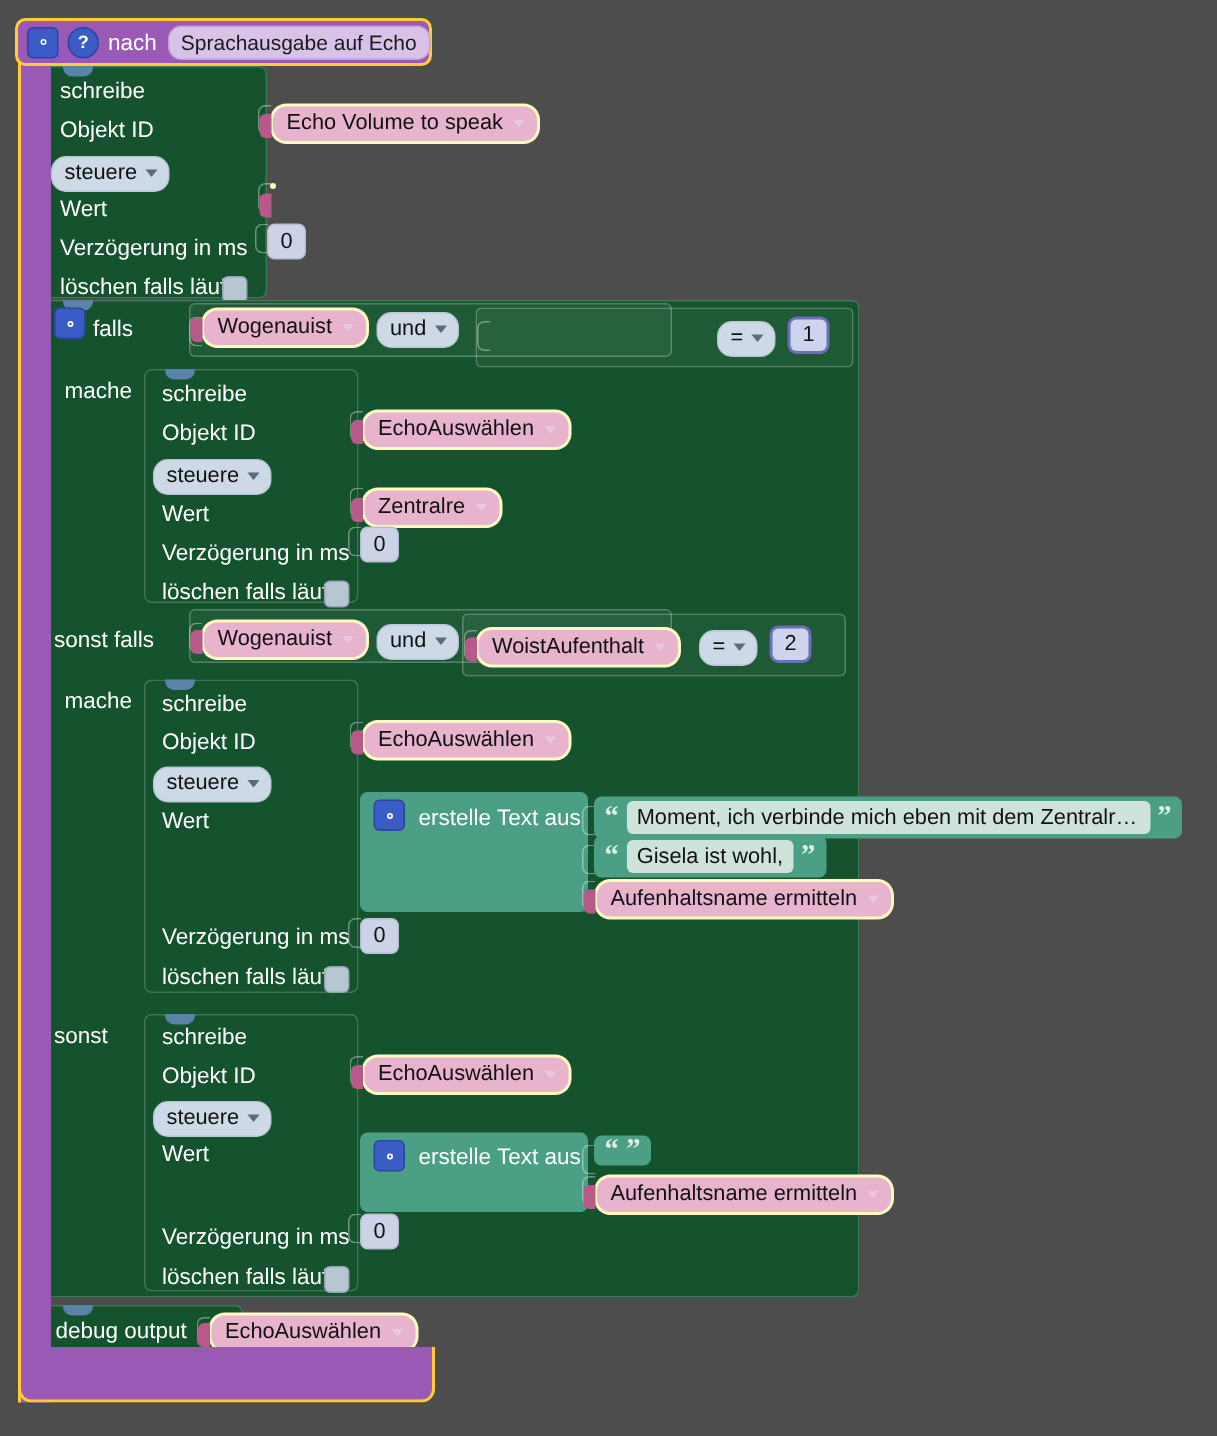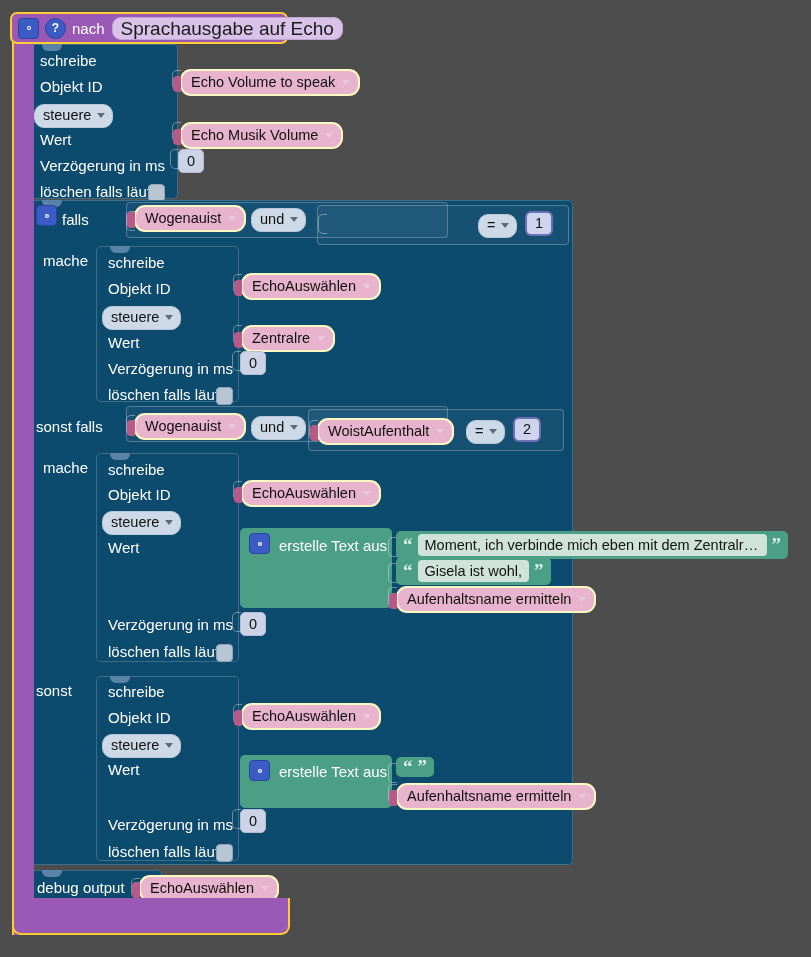--- a/index.html
+++ b/index.html
@@ -39,27 +39,27 @@
   .gear-icon, .help-icon{
     width:19px;height:19px;border-radius:4px;background:#3b5cc4;
     display:inline-flex;align-items:center;justify-content:center;
     border:1px solid #2a45a0;margin-right:6px;flex:0 0 auto;
   }
   .gear-icon svg{display:block}
   .help-icon{font-size:12px;font-weight:bold;color:#ffffff;line-height:1;border-radius:50%;}
   .hat-label{font-size:15px;color:#ffffff;margin-right:7px;}
   .field-pill{
     background:#d9c2e8;color:#1a1a1a;border-radius:9px;
-    padding:1px 8px;font-size:19px;line-height:19px;
+    padding:1px 8px;font-size:14px;line-height:19px;
     border:1px solid #c0a4d4;white-space:nowrap;
   }
 
   
   .sblock{
-    position:absolute;background:#0c4a6e;border-radius:5px;
+    position:absolute;background:#14532d;border-radius:5px;
     box-sizing:border-box;
   }
   .sblock.outline{box-shadow:inset 0 0 0 1px rgba(255,255,255,.20);}
   .row-label{position:absolute;color:#ffffff;font-size:15px;white-space:nowrap;}
 
   
   .dd-light{
     position:absolute;background:#cdd9e6;color:#111;border-radius:10px;
     padding:1px 7px 2px 8px;font-size:14.5px;line-height:19px;
     display:inline-flex;align-items:center;gap:6px;white-space:nowrap;
@@ -178,24 +178,20 @@
   <div class="pinkblk" style="left:180px;top:69px;">
     <div class="notch-pink"></div>
     <span class="inner">
         <span>Echo Volume to speak</span>
         <i class="caret pale"></i>
       </span>
   </div>
   <div class="socket" style="left:172px;top:122px;"></div>
   <div class="pinkblk" style="left:180px;top:122px;">
     <div class="notch-pink"></div>
-    <span class="inner">
-        <span>Echo Musik Volume</span>
-        <i class="caret pale"></i>
-      </span>
   </div>
   <div class="socket" style="left:170px;top:149px;"></div>
   <div class="numfield" style="left:178px;top:149px;">0</div>
 
   <div class="sblock outline" style="left:28px;top:200px;width:545px;height:665px;">
     <div class="bump" style="left:14px;top:0;background:#5b82a8;"></div>
   </div>
 
   <span class="gear-icon" style="position:absolute;left:36px;top:205px;">
     <svg width="12" height="12" viewBox="0 0 24 24">

